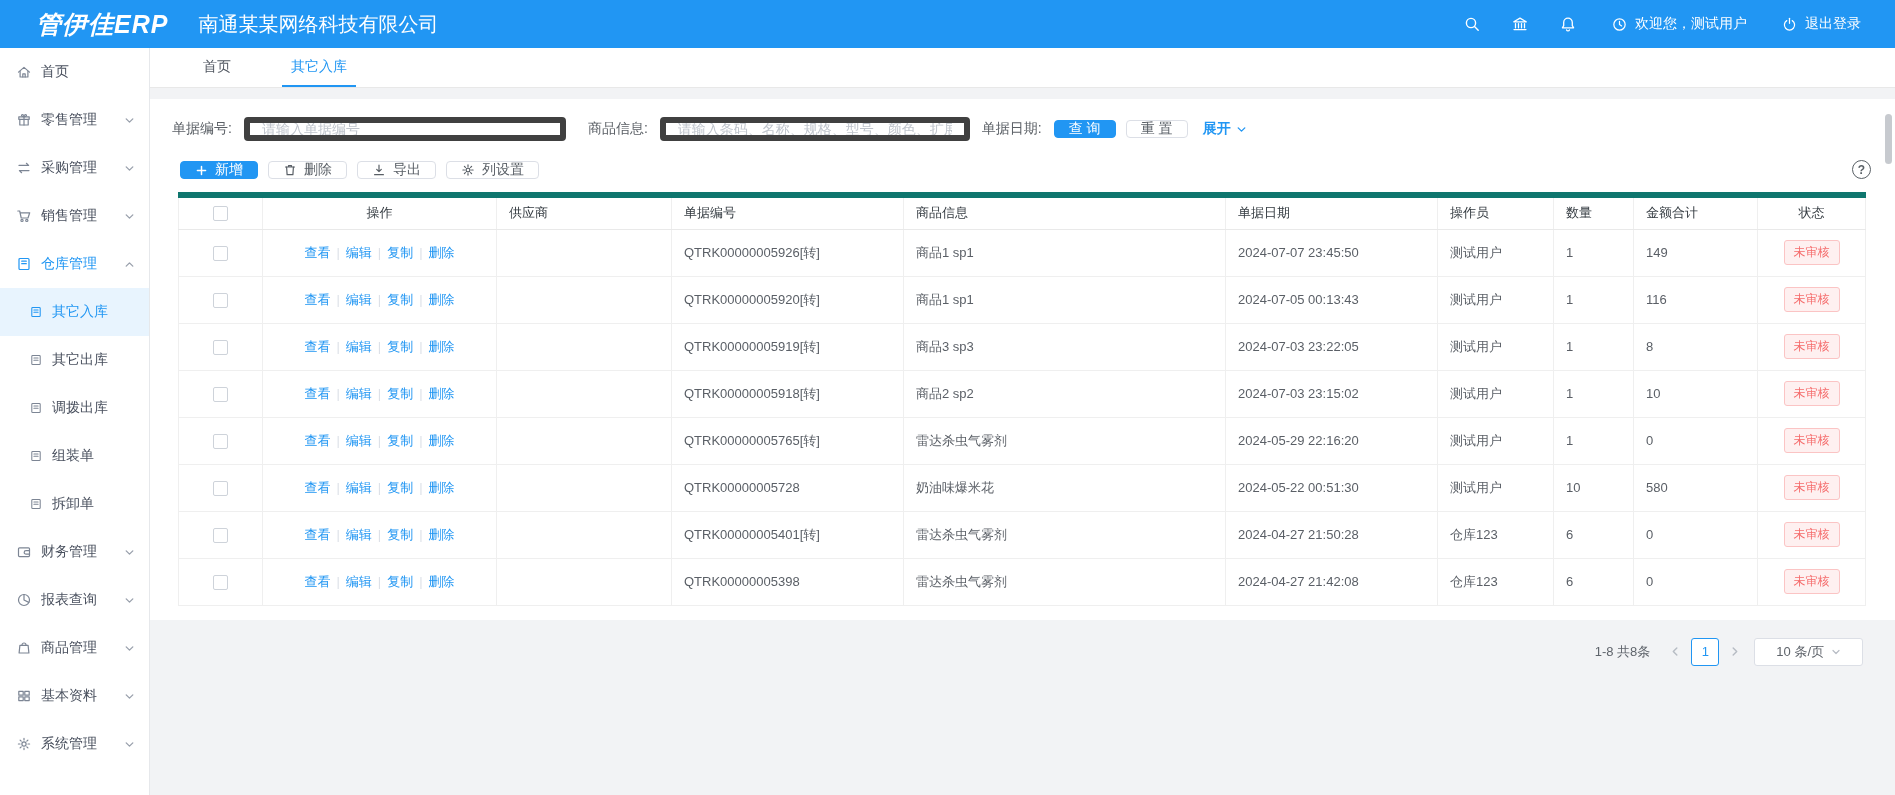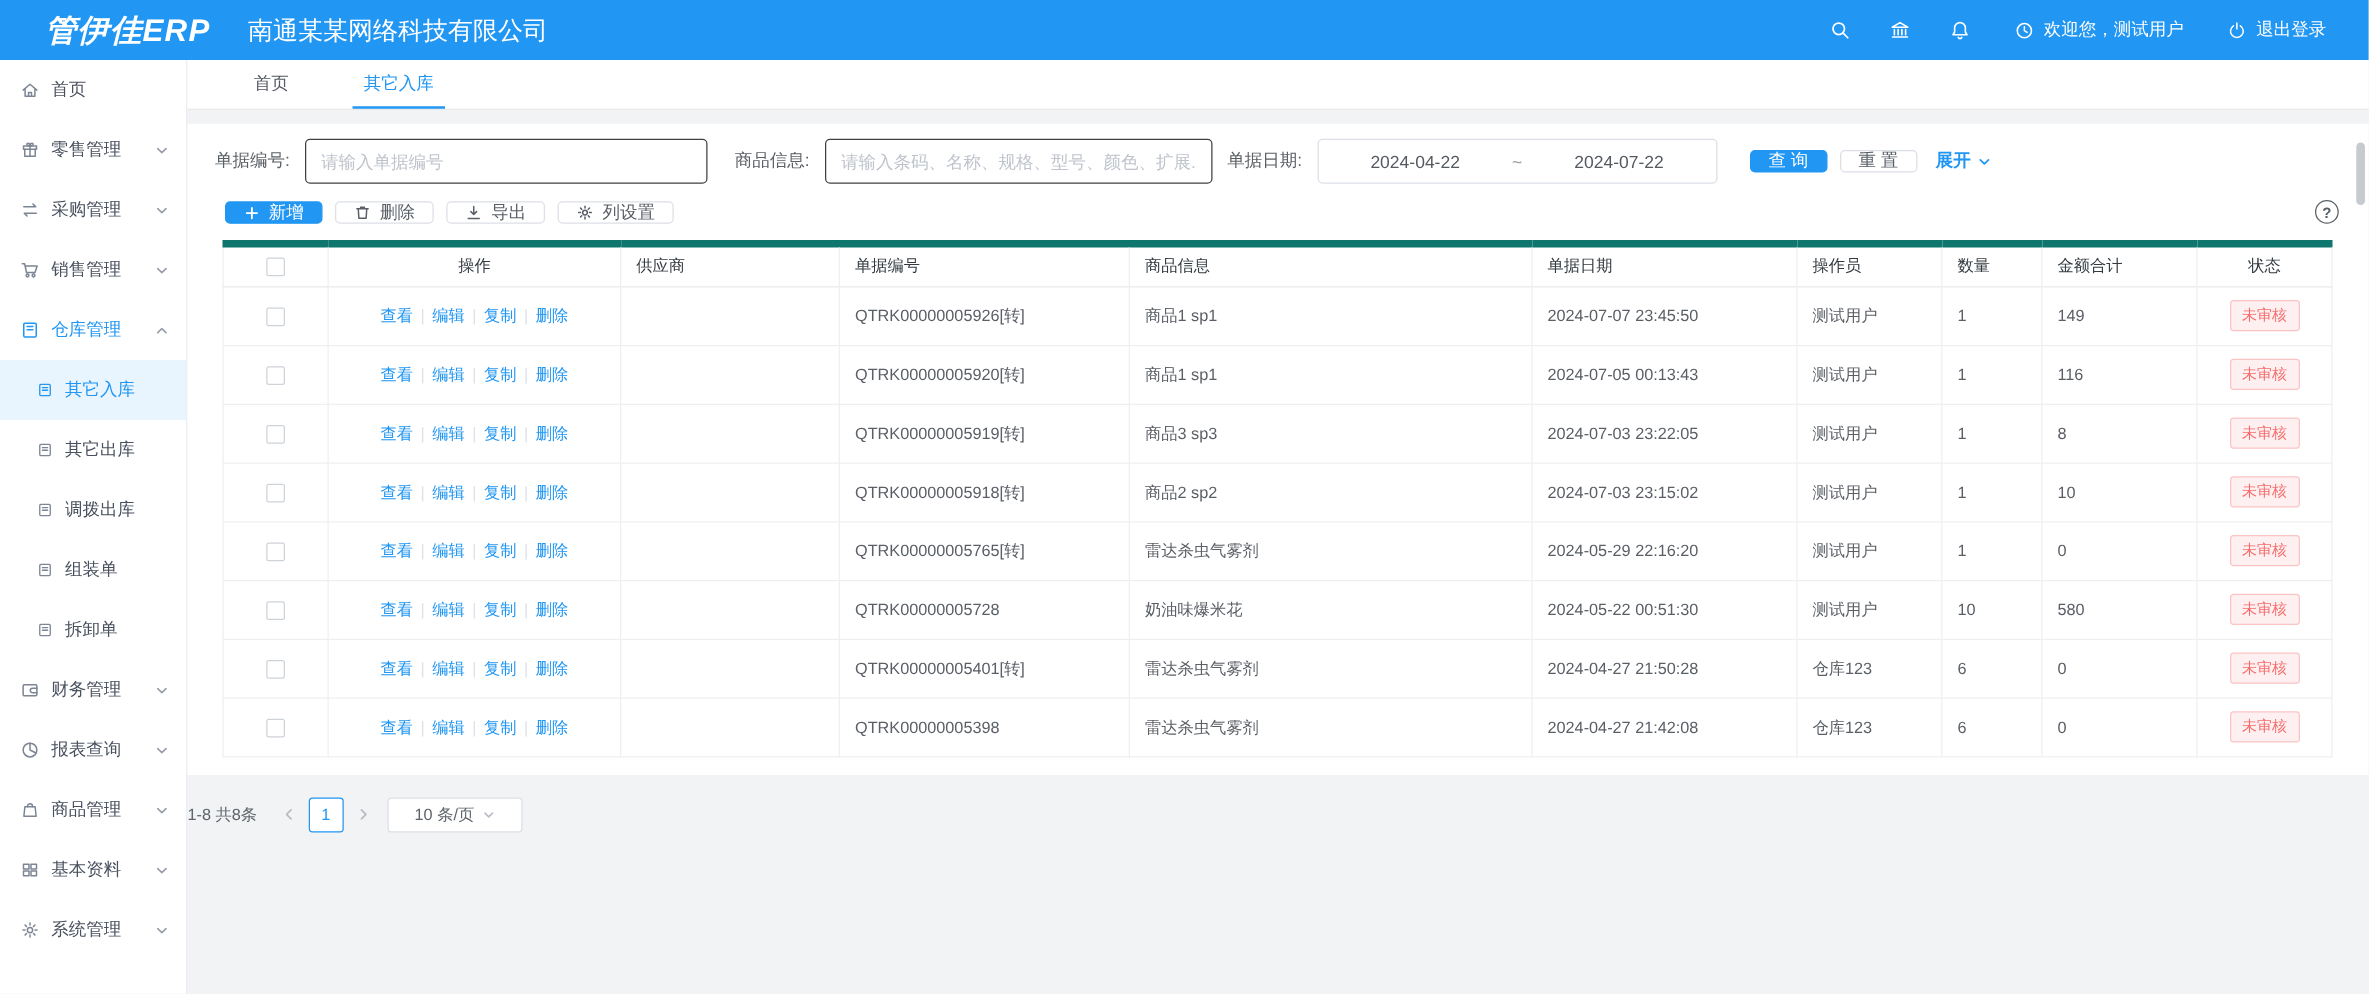--- a/index.html
+++ b/index.html
@@ -34,21 +34,21 @@
   
   .tabbar { height:40px; background:#fff; border-bottom:1px solid #e8e8e8; display:flex; padding-left:44px; flex:none; }
   .tab { height:100%; display:flex; align-items:center; padding:0 9px; margin-right:42px; font-size:14px; color:#515761; cursor:pointer; border-bottom:2px solid transparent; }
   .tab.active { color:#2196f3; border-bottom-color:#2196f3; }
 
   
   .card { background:#fff; margin-top:11px; padding:12px 0 14px 0; }
 
   .filter-row { display:flex; align-items:center; height:36px; padding-left:22px; font-size:14px; color:#5b6066; }
   .f-label { margin-right:12px; white-space:nowrap; }
-  .f-input { height:36px; border:1px solid #404040; border-radius:4px; padding:0 12px; font-size:14px; color:#333;
+  .f-input { height:24px; border:6px solid #404040; border-radius:4px; padding:0 12px; font-size:14px; color:#333;
     font-family:"Liberation Sans","DejaVu Sans",sans-serif; outline:none; }
   .f-input::placeholder { color:#bfc4cc; }
   .inp-doc { width:322px; margin-right:22px; }
   .inp-prod { width:310px; margin-right:12px; }
   .date-box { width:320px; height:36px; border:1px solid #dcdfe6; border-radius:4px; display:flex; align-items:center;
     justify-content:space-evenly; font-size:14px; color:#555a61; margin-right:26px; cursor:pointer; }
   .date-box .tilde { color:#9aa0a8; }
   .btn { height:18px; border:1px solid #dcdfe6; border-radius:4px; background:#fff; color:#595f66; font-size:14px;
     display:inline-flex; align-items:center; justify-content:center; gap:7px; padding:0 14px; cursor:pointer; white-space:nowrap;
     font-family:"Liberation Sans","DejaVu Sans",sans-serif; }
@@ -72,21 +72,21 @@
   td { height:47px; border-bottom:1px solid #efefef; font-size:13px; color:#5a5f66; padding:0 12px; }
   .al-c { text-align:center; } .al-l { text-align:left; }
   .cbx { width:15px; height:15px; border:1px solid #ced3da; border-radius:2px; background:#fff; display:inline-block;
     vertical-align:middle; cursor:pointer; }
   .links a { color:#2196f3; font-size:13px; }
   .links .sep { color:#dde1e8; margin:0 6px; }
   .badge { display:inline-block; padding:4px 9px; font-size:12px; color:#f56c6c; background:#fef0f0;
     border:1px solid #fbc4c4; border-radius:3px; line-height:1.2; }
 
   
-  .pager { display:flex; align-items:center; margin:18px 32px 0 0; font-size:13px; color:#5f646b; }
+  .pager { display:flex; align-items:center; justify-content:flex-end; margin:18px 32px 0 0; font-size:13px; color:#5f646b; }
   .pg-total { margin-right:14px; }
   .pg-chev { color:#b7bcc4; display:flex; align-items:center; padding:0 6px; cursor:pointer; }
   .page-btn { min-width:28px; height:28px; border:1px solid #2196f3; border-radius:3px; color:#2196f3; background:#fff;
     display:flex; align-items:center; justify-content:center; margin:0 4px; cursor:pointer; }
   .size-select { height:28px; border:1px solid #dcdfe6; border-radius:3px; background:#fff; color:#5f646b;
     display:flex; align-items:center; gap:7px; padding:0 21px; margin-left:8px; cursor:pointer; }
   .size-select .caret { color:#b7bcc4; }
 
   .scroll-thumb { position:absolute; right:3px; top:66px; width:7px; height:50px; background:#c7cacf; border-radius:4px; }
 </style>
@@ -338,25 +338,20 @@
     </div>
 
     <div class="card">
 
       <div class="filter-row">
         <span class="f-label">单据编号:</span>
         <input class="f-input inp-doc" placeholder="请输入单据编号" style="">
         <span class="f-label">商品信息:</span>
         <input class="f-input inp-prod" placeholder="请输入条码、名称、规格、型号、颜色、扩展..." style="">
         <span class="f-label">单据日期:</span>
-        <div class="date-box">
-          <span>2024-04-22</span>
-          <span class="tilde">~</span>
-          <span>2024-07-22</span>
-        </div>
         <button class="btn primary btn-query">查 询</button>
         <button class="btn btn-reset">重 置</button>
         <a class="expand-link">
           <span>展开</span>
           <span>
             <svg width="11" height="11" viewBox="0 0 10 10" fill="none" stroke="#2196f3" stroke-width="1.2" stroke-linecap="round" stroke-linejoin="round">
                 <path d="M2 3.5 5 6.5 8 3.5"></path>
               </svg>
           </span>
         </a>

